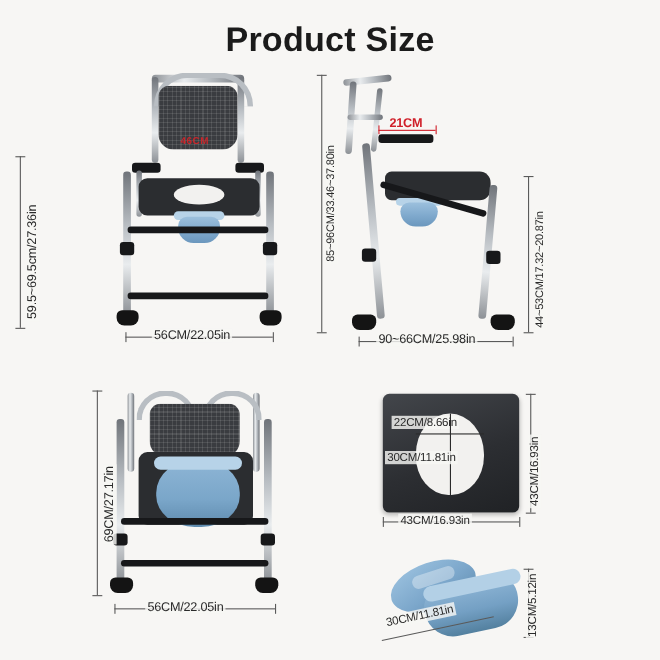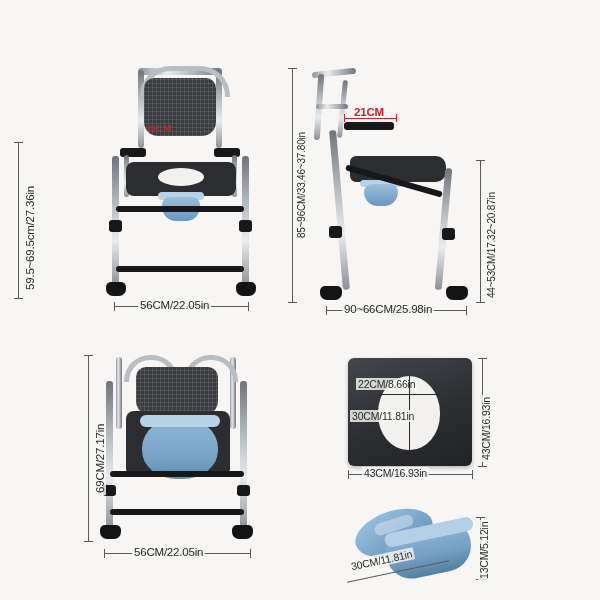--- a/index.html
+++ b/index.html
@@ -85,30 +85,31 @@
   .cushion{
     background:linear-gradient(180deg,#8fb6d6 0%,#7aa6c9 60%,#5f8bae 100%);
     border-radius:50% 50% 46% 46%;
   }
 </style>
 </head>
 <body>
 
 <div id="page">
 
+  <div class="title">Product Size</div>
 
   <div class="panel" style="left:90px;top:60px;width:200px;height:265px;">
 
     <div class="metal" style="position:absolute;left:48px;top:8px;width:84px;height:7px;border-radius:6px;"></div>
     <div class="metalv" style="position:absolute;left:48px;top:10px;width:6px;height:78px;"></div>
     <div class="metalv" style="position:absolute;left:126px;top:10px;width:6px;height:78px;"></div>
     <div class="metal" style="position:absolute;left:50px;top:6px;width:80px;height:26px;border:5px solid #b9bec3;border-bottom:none;border-radius:30px 30px 0 0;background:transparent;"></div>
 
     <div class="mesh" style="position:absolute;left:54px;top:18px;width:72px;height:58px;"></div>
-    <div class="logo" style="left:56px;top:63px;font-family:Liberation Serif, serif;">46CM</div>
+    <div class="logo" style="left:74px;top:63px;">46CM</div>
 
     <div class="blk" style="position:absolute;left:30px;top:88px;width:26px;height:9px;"></div>
     <div class="blk" style="position:absolute;left:124px;top:88px;width:26px;height:9px;"></div>
     <div class="metalv" style="position:absolute;left:34px;top:95px;width:5px;height:42px;"></div>
     <div class="metalv" style="position:absolute;left:142px;top:95px;width:5px;height:42px;"></div>
 
     <div class="seatpad" style="position:absolute;left:36px;top:102px;width:110px;height:34px;"></div>
     <div class="hole" style="left:68px;top:108px;width:46px;height:18px;"></div>
 
     <div class="bucketlip" style="position:absolute;left:68px;top:132px;width:46px;height:8px;"></div>

